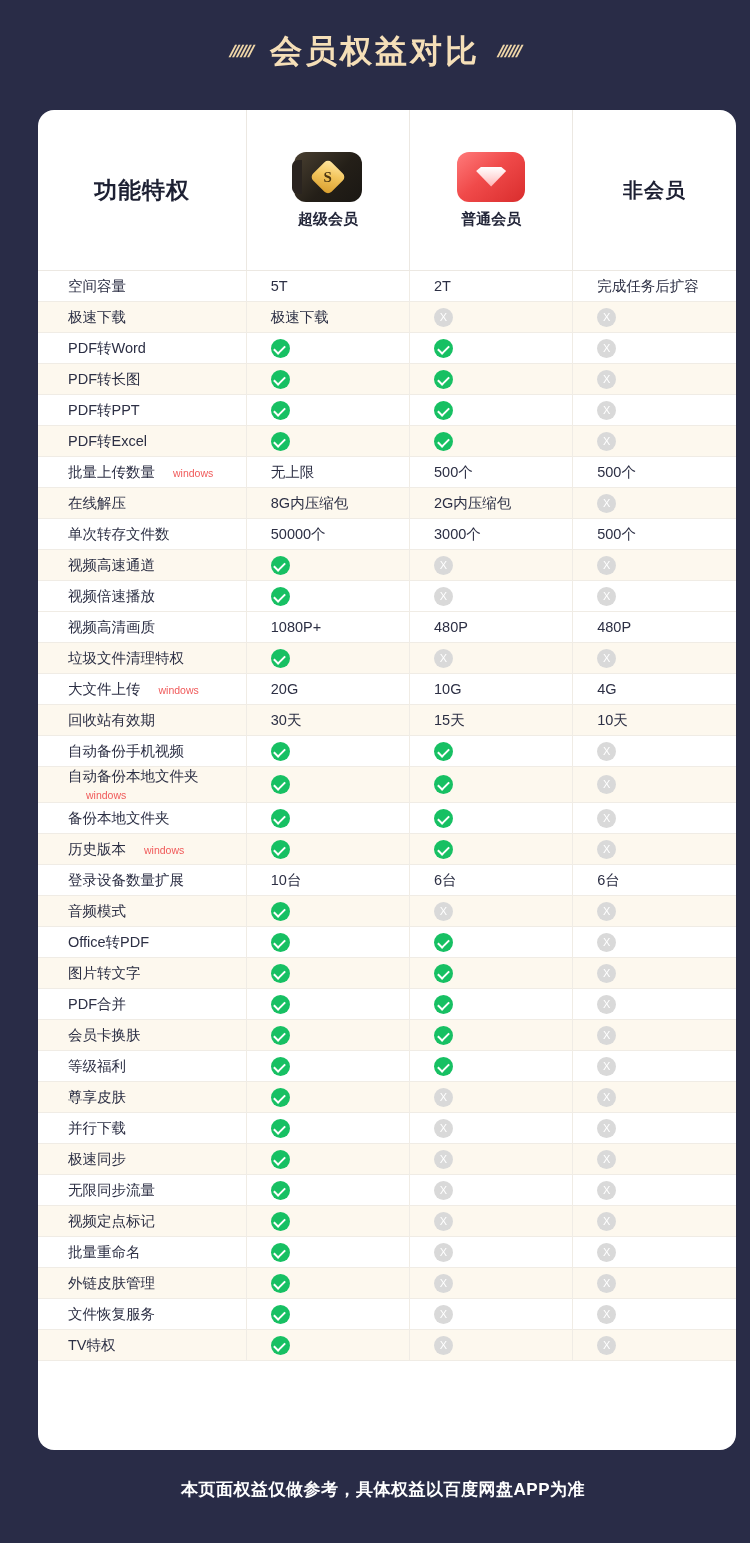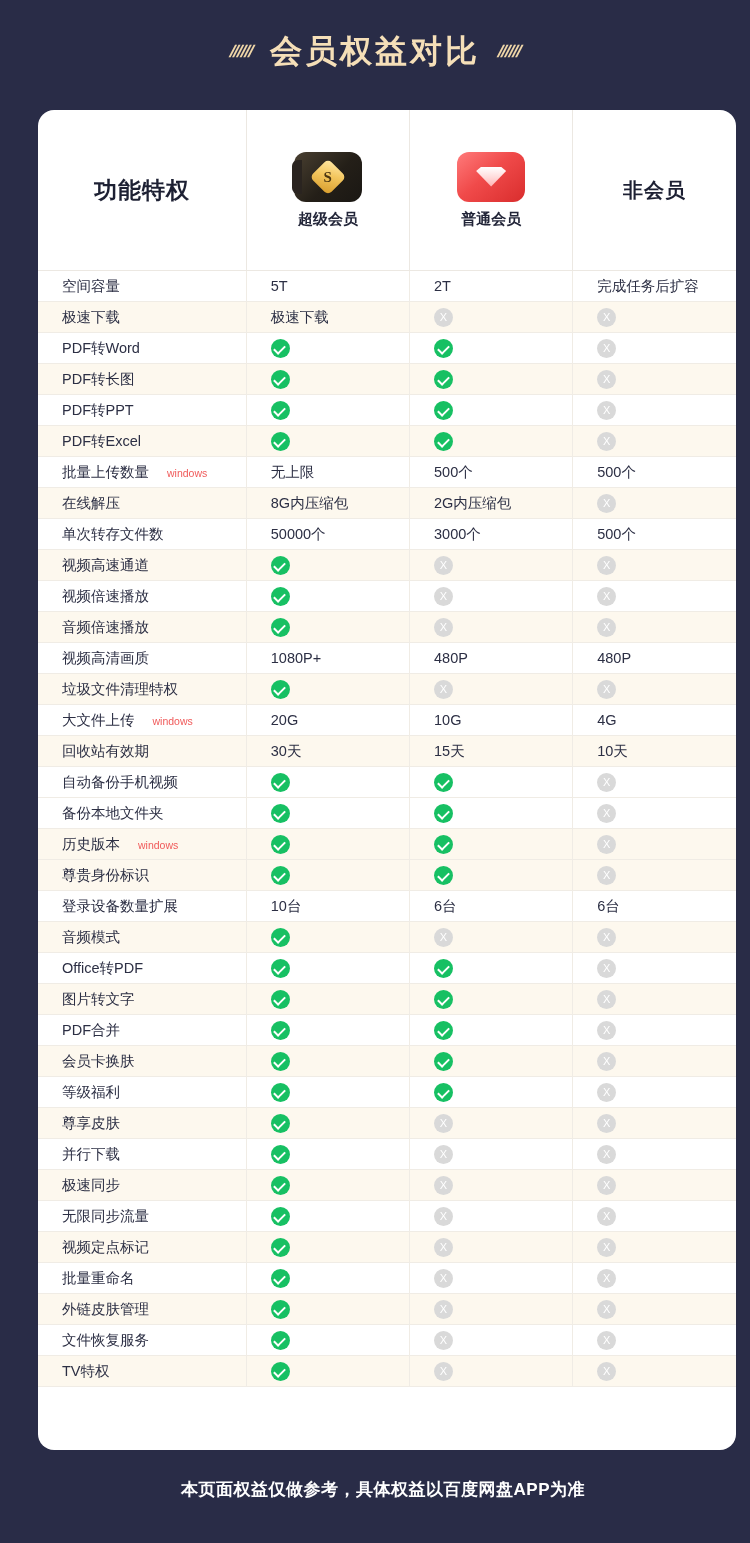--- a/index.html
+++ b/index.html
@@ -170,21 +170,21 @@
     font-size: 14.5px;
     color: #2c2f44;
     border-bottom: 1px solid #f0ece5;
   }
   tr.row td.cell-plan {
     border-left: 1px solid #f0ece5;
     text-align: left;
     padding-left: 24px;
   }
   tr.row td.cell-feature {
-    padding-left: 24px;
+    padding-left: 30px;
   }
   tr.row.alt td {
     background: #fdf8ee;
   }
   .feature-sub {
     color: #f05a5a;
     font-size: 10.5px;
     vertical-align: baseline;
     margin-left: 18px;
   }
@@ -349,26 +349,20 @@
             <td class="cell-plan"><span class="mark mark-yes"></span></td>
             <td class="cell-plan"><span class="mark mark-no">X</span></td>
             <td class="cell-plan"><span class="mark mark-no">X</span></td>
           </tr>
           <tr class="row">
             <td class="cell-feature"><span>视频倍速播放</span></td>
             <td class="cell-plan"><span class="mark mark-yes"></span></td>
             <td class="cell-plan"><span class="mark mark-no">X</span></td>
             <td class="cell-plan"><span class="mark mark-no">X</span></td>
           </tr>
-          <tr class="row alt">
-            <td class="cell-feature"><span>音频倍速播放</span></td>
-            <td class="cell-plan"><span class="mark mark-yes"></span></td>
-            <td class="cell-plan"><span class="mark mark-no">X</span></td>
-            <td class="cell-plan"><span class="mark mark-no">X</span></td>
-          </tr>
           <tr class="row">
             <td class="cell-feature"><span>视频高清画质</span></td>
             <td class="cell-plan"><span class="val-text">1080P+</span></td>
             <td class="cell-plan"><span class="val-text">480P</span></td>
             <td class="cell-plan"><span class="val-text">480P</span></td>
           </tr>
           <tr class="row alt">
             <td class="cell-feature"><span>垃圾文件清理特权</span></td>
             <td class="cell-plan"><span class="mark mark-yes"></span></td>
             <td class="cell-plan"><span class="mark mark-no">X</span></td>
@@ -385,34 +379,34 @@
             <td class="cell-plan"><span class="val-text">30天</span></td>
             <td class="cell-plan"><span class="val-text">15天</span></td>
             <td class="cell-plan"><span class="val-text">10天</span></td>
           </tr>
           <tr class="row">
             <td class="cell-feature"><span>自动备份手机视频</span></td>
             <td class="cell-plan"><span class="mark mark-yes"></span></td>
             <td class="cell-plan"><span class="mark mark-yes"></span></td>
             <td class="cell-plan"><span class="mark mark-no">X</span></td>
           </tr>
+          <tr class="row alt">
+            <td class="cell-feature"><span>自动备份本地文件夹</span><span class="feature-sub">windows</span></td>
+            <td class="cell-plan"><span class="mark mark-yes"></span></td>
+            <td class="cell-plan"><span class="mark mark-yes"></span></td>
+            <td class="cell-plan"><span class="mark mark-no">X</span></td>
+          </tr>
           <tr class="row">
             <td class="cell-feature"><span>备份本地文件夹</span></td>
             <td class="cell-plan"><span class="mark mark-yes"></span></td>
             <td class="cell-plan"><span class="mark mark-yes"></span></td>
             <td class="cell-plan"><span class="mark mark-no">X</span></td>
           </tr>
           <tr class="row alt">
             <td class="cell-feature"><span>历史版本</span><span class="feature-sub">windows</span></td>
-            <td class="cell-plan"><span class="mark mark-yes"></span></td>
-            <td class="cell-plan"><span class="mark mark-yes"></span></td>
-            <td class="cell-plan"><span class="mark mark-no">X</span></td>
-          </tr>
-          <tr class="row alt">
-            <td class="cell-feature"><span>尊贵身份标识</span></td>
             <td class="cell-plan"><span class="mark mark-yes"></span></td>
             <td class="cell-plan"><span class="mark mark-yes"></span></td>
             <td class="cell-plan"><span class="mark mark-no">X</span></td>
           </tr>
           <tr class="row">
             <td class="cell-feature"><span>登录设备数量扩展</span></td>
             <td class="cell-plan"><span class="val-text">10台</span></td>
             <td class="cell-plan"><span class="val-text">6台</span></td>
             <td class="cell-plan"><span class="val-text">6台</span></td>
           </tr>

